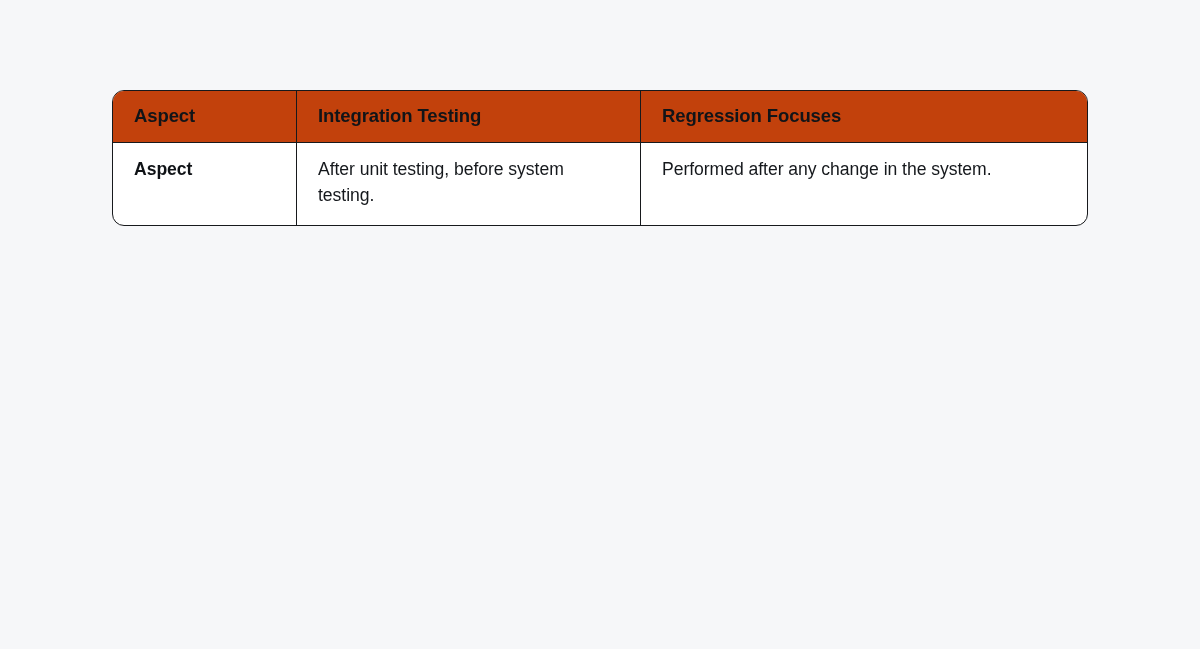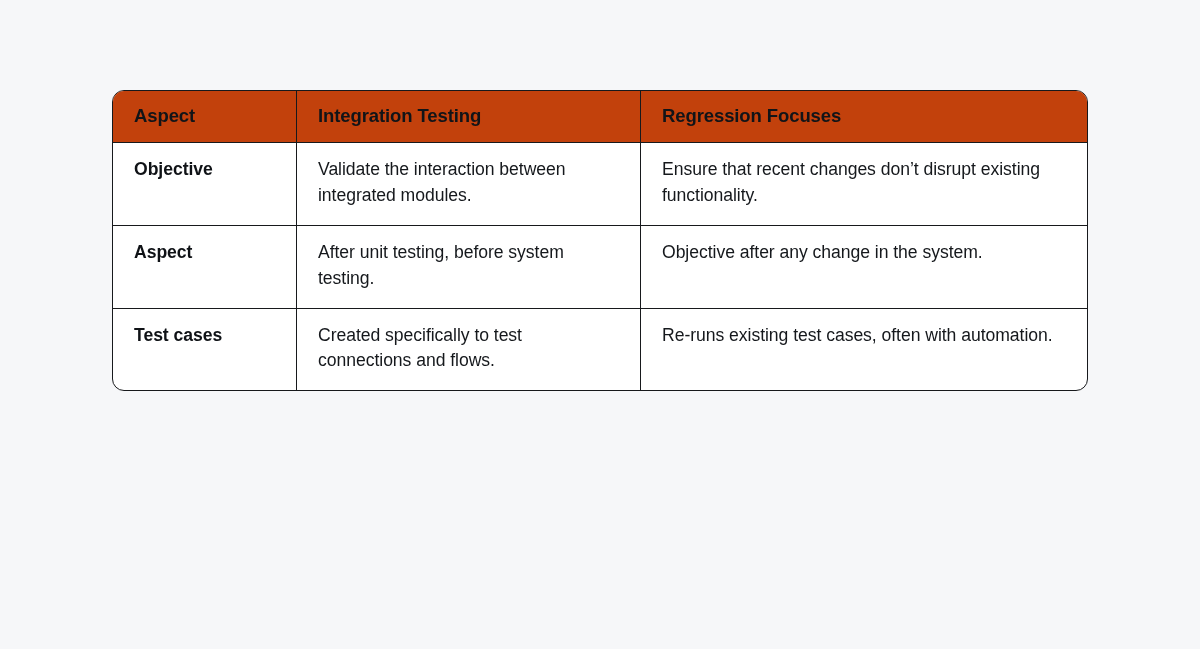--- a/index.html
+++ b/index.html
@@ -97,30 +97,20 @@
       </colgroup>
       <thead>
         <tr>
           <th>Aspect</th>
           <th class="divider-left">Integration Testing</th>
           <th class="divider-left">Regression Focuses</th>
         </tr>
       </thead>
       <tbody>
         <tr>
-          <td class="aspect-cell">Objective</td>
-          <td class="body-cell divider-left">Validate the interaction between integrated modules.</td>
-          <td class="body-cell divider-left">Ensure that recent changes don’t disrupt existing functionality.</td>
-        </tr>
-        <tr>
           <td class="aspect-cell">Aspect</td>
           <td class="body-cell divider-left">After unit testing, before system testing.</td>
-          <td class="body-cell divider-left">Objective after any change in the system.</td>
-        </tr>
-        <tr>
-          <td class="aspect-cell">Test cases</td>
-          <td class="body-cell divider-left">Created specifically to test connections and flows.</td>
-          <td class="body-cell divider-left">Re-runs existing test cases, often with automation.</td>
+          <td class="body-cell divider-left">Performed after any change in the system.</td>
         </tr>
       </tbody>
     </table>
   </div>
 </div>
 
 </body></html>

